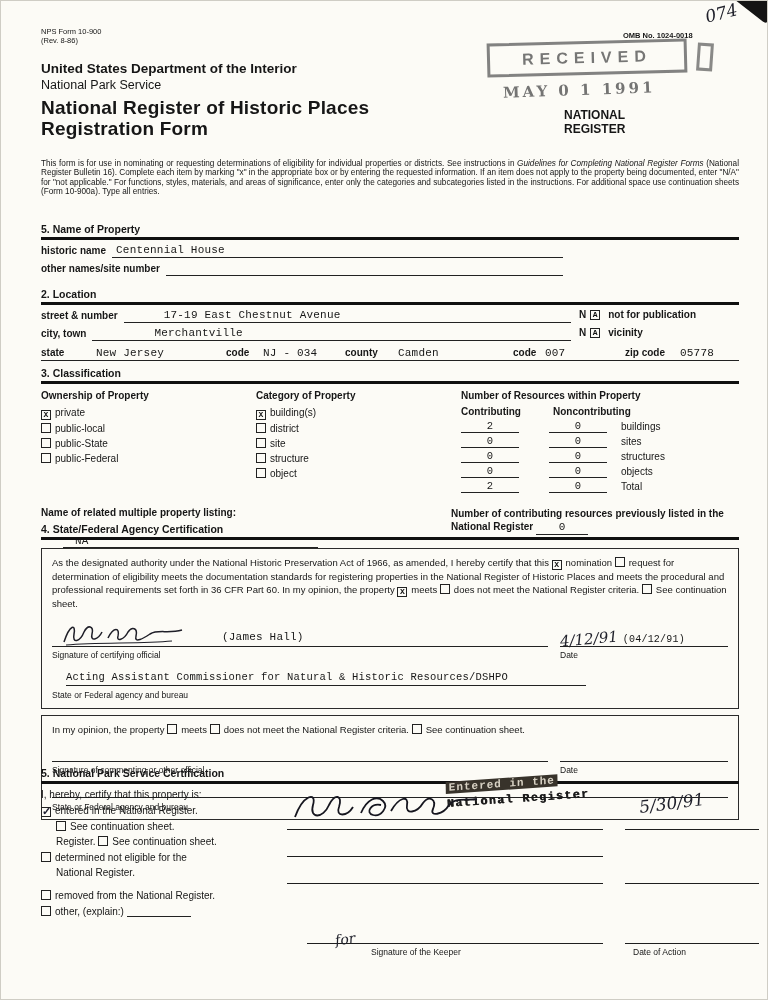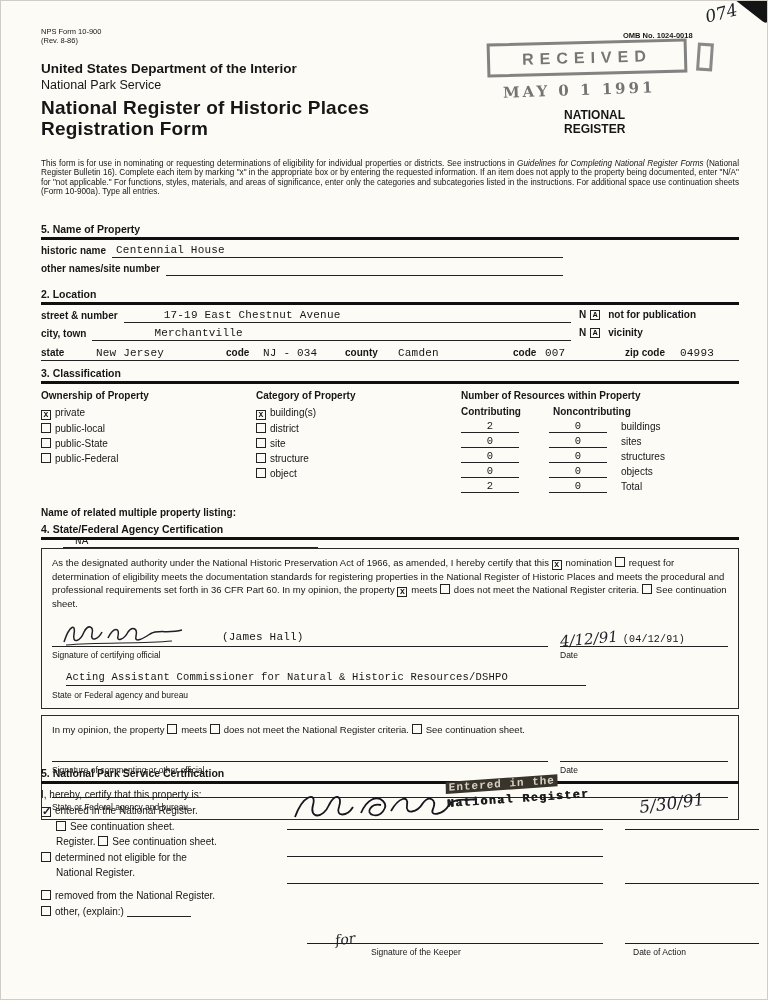--- a/index.html
+++ b/index.html
@@ -174,21 +174,21 @@
     <div class="staterow">
       <span class="sl" style="width:55px">state</span>
       <span class="typed" style="width:130px">New Jersey</span>
       <span class="sl" style="width:37px">code</span>
       <span class="typed" style="width:82px">NJ - 034</span>
       <span class="sl" style="width:53px">county</span>
       <span class="typed" style="width:115px">Camden</span>
       <span class="sl" style="width:32px">code</span>
       <span class="typed" style="width:80px">007</span>
       <span class="sl" style="width:55px">zip code</span>
-      <span class="typed" style="flex:1">04993</span>
+      <span class="typed" style="flex:1">05778</span>
     </div>
   </div>
 
   <div class="section s3">
     <div class="sec-title">3. Classification</div>
     <div class="s3-cols">
       <div class="s3-c1">
         <div class="col-head">Ownership of Property</div>
         <div class="cb-item"><span class="cb"><span class="cbm">X</span></span><span>private</span></div>
         <div class="cb-item"><span class="cb"><span class="cbm"></span></span><span>public-local</span></div>
@@ -233,20 +233,24 @@
             <span class="res-num n1">2</span>
             <span class="res-num n2">0</span>
             <span class="res-label">Total</span>
           </div>
       </div>
     </div>
     <div class="s3-bottom">
       <div class="s3-left">
         <div>Name of related multiple property listing:</div>
         <div class="uline-box typed">NA</div>
+      </div>
+      <div class="s3-right">
+        <span>Number of contributing resources previously listed in the National Register</span>
+        <span class="uline-box typed">0</span>
       </div>
     </div>
   </div>
 
   <div class="section s4">
     <div class="sec-title">4. State/Federal Agency Certification</div>
 
     <div class="cert-box">
       <div>
         <span>As the designated authority under the National Historic Preservation Act of 1966, as amended, I hereby certify that this</span>

